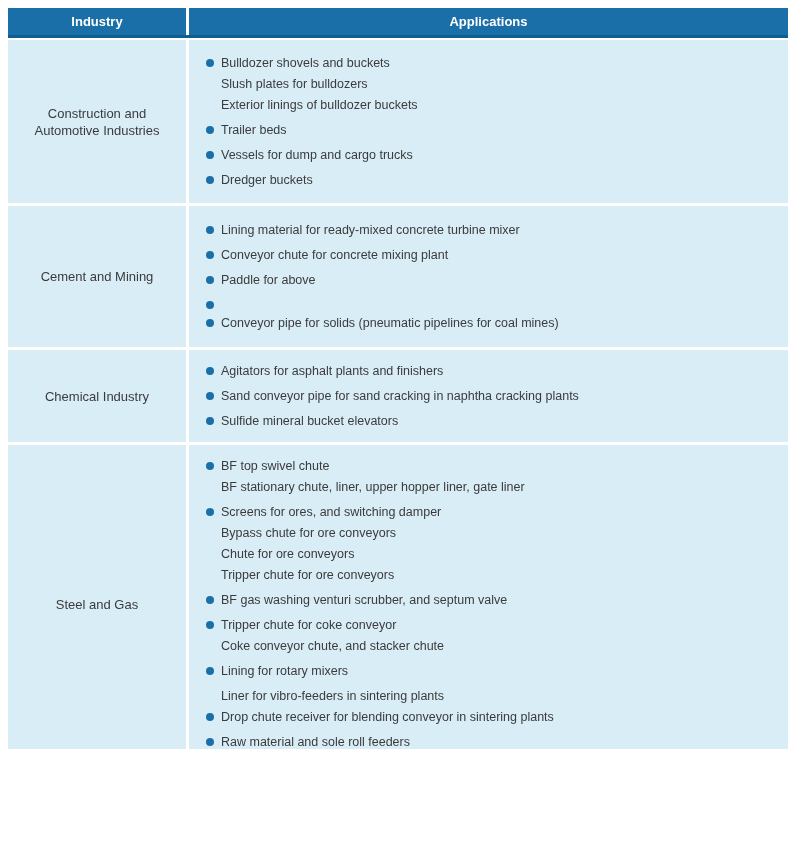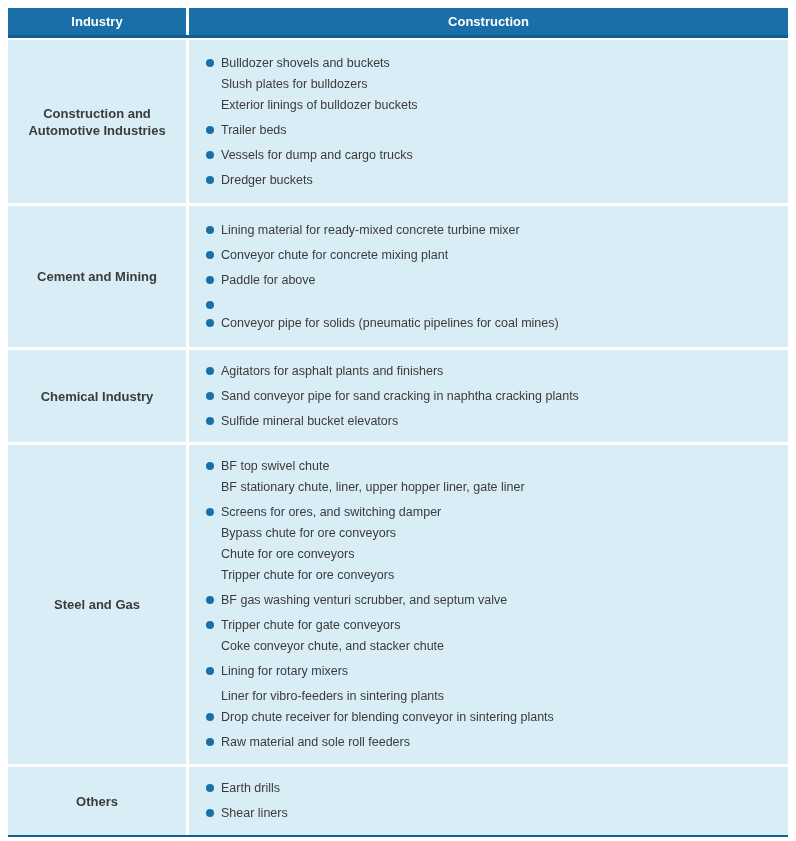--- a/index.html
+++ b/index.html
@@ -7,21 +7,21 @@
     padding: 0;
     background: #ffffff;
     width: 796px;
     height: 841px;
     font-family: "Liberation Sans", sans-serif;
     -webkit-font-smoothing: antialiased;
   }
   .page {
     position: relative;
     width: 796px;
-    height: 841px;
+    height: 749px;
     background: #ffffff;
     overflow: hidden;
   }
   .table {
     position: absolute;
     left: 8px;
     top: 8px;
     width: 780px;
     border-bottom: 2px solid var(--bottom-line, #14618f);
   }
@@ -59,21 +59,20 @@
     box-sizing: border-box;
     border-right: 3px solid #ffffff;
     display: flex;
     align-items: center;
     justify-content: center;
     text-align: center;
     padding: 0 16px;
     color: var(--text, #3b3b3b);
     font-size: 13px;
     line-height: 17px;
-    font-weight: bold;
   }
   .cell.apps {
     flex: 1;
     padding: 10px 10px 10px 17px;
     box-sizing: border-box;
     display: flex;
     flex-direction: column;
     justify-content: center;
   }
   .group { margin-bottom: 4px; }
@@ -95,21 +94,21 @@
   }
   .bullet.hidden { visibility: hidden; }
 </style>
 </head>
 <body>
 
 <div class="page">
   <div class="table">
     <div class="header-row">
       <div class="header-cell industry">Industry</div>
-      <div class="header-cell apps">Construction</div>
+      <div class="header-cell apps">Applications</div>
     </div>
     <div>
         <div class="row">
           <div class="cell industry">Construction and Automotive Industries</div>
           <div class="cell apps">
             <div class="group">
               <div class="item">
                 <span class="bullet"></span>
                 <span>Bulldozer shovels and buckets</span>
               </div>
@@ -232,21 +231,21 @@
             </div>
             <div class="group">
               <div class="item">
                 <span class="bullet"></span>
                 <span>BF gas washing venturi scrubber, and septum valve</span>
               </div>
             </div>
             <div class="group">
               <div class="item">
                 <span class="bullet"></span>
-                <span>Tripper chute for gate conveyors</span>
+                <span>Tripper chute for coke conveyor</span>
               </div>
               <div class="item">
                 <span class="bullet hidden"></span>
                 <span>Coke conveyor chute, and stacker chute</span>
               </div>
             </div>
             <div class="group">
               <div class="item">
                 <span class="bullet"></span>
                 <span>Lining for rotary mixers</span>

